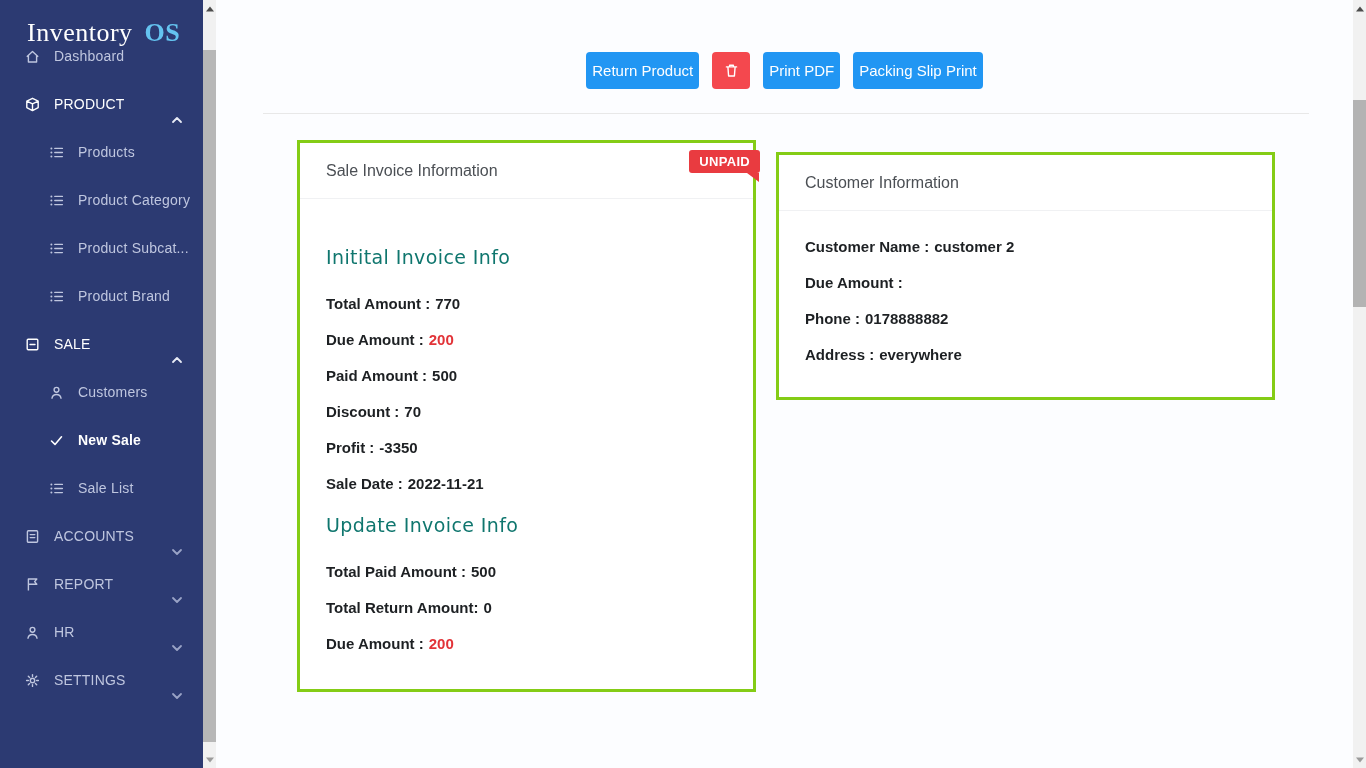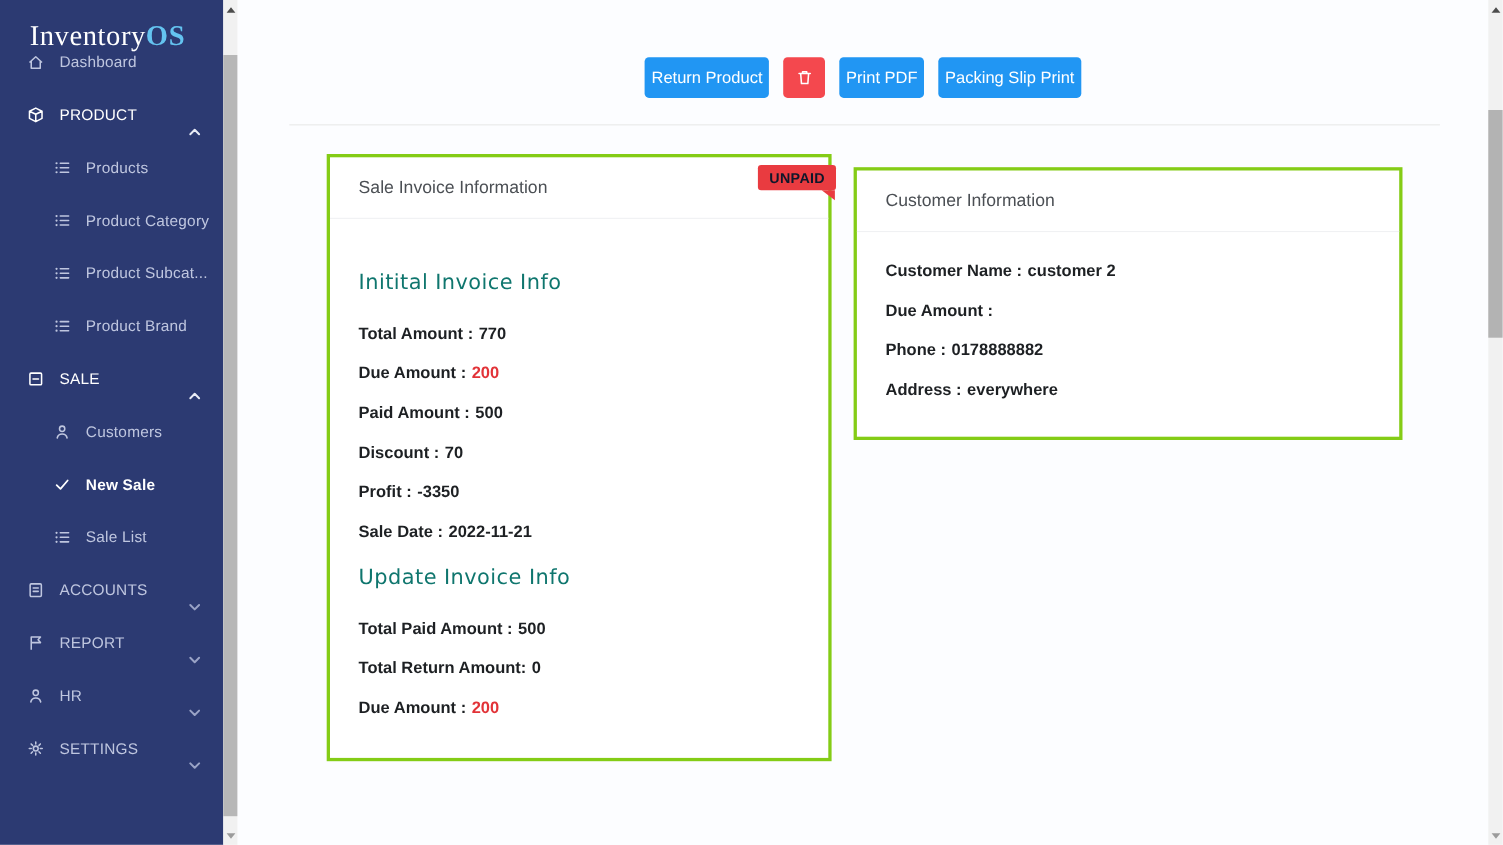--- a/index.html
+++ b/index.html
@@ -6,21 +6,21 @@
   html,body { width:1366px; height:768px; overflow:hidden;
     font-family:"Liberation Sans", sans-serif; background:#fbfcfe; }
 
   
   .sidebar { position:absolute; left:0; top:0; width:203px; height:768px;
     background:var(--sidebar-bg,#2c3a72); color:#c2c8e0; overflow:hidden; }
   .brand { height:48px; display:flex; align-items:flex-end; padding-left:27px;
     font-family:Liberation Serif, serif; font-size:26px; font-weight:500;
     letter-spacing:.5px; }
   .brand-main { color:#ffffff; }
-  .brand-accent { color:var(--brand-accent,#64c3f0); margin-left:0; font-weight:600; }
+  .brand-accent { color:var(--brand-accent,#64c3f0); margin-left:12px; font-weight:600; }
   .nav-item { height:48px; display:flex; align-items:flex-start; position:relative;
     cursor:pointer; font-size:14px; letter-spacing:.2px; color:#bfc6df; }
   .nav-item.lvl0 { padding-left:24px; }
   .nav-item.lvl1 { padding-left:48px; }
   .nav-item.expanded, .nav-item.active { color:#ffffff; }
   .nav-item.active .nav-label { font-weight:700; }
   .nav-icon { width:17px; height:17px; margin-right:13px; flex:0 0 17px; display:flex; }
   .ic { width:17px; height:17px; }
   .chev { position:absolute; right:18px; top:50%; margin-top:-8px; width:16px; height:16px;
     color:#9aa3c6; }
@@ -55,21 +55,21 @@
   .divider { margin:24px 44px 0 47px; border:none; border-top:1px solid #e8e8e8; }
 
   .card { position:absolute; background:#ffffff; border:3px solid #84cc16; }
   .card-invoice { left:81px; top:140px; width:459px; height:552px; }
   .card-customer { left:560px; top:152px; width:499px; height:248px; }
   .card-header { height:56px; border-bottom:1px solid #f0f1f3; display:flex; align-items:center;
     padding-left:26px; font-size:16px; color:#4b4f54; position:relative; }
   .card-body { padding:0 26px; }
 
   .badge { position:absolute; top:7px; right:-7px; background:var(--badge-red,#e93b40);
-    color:#0f172a; font-size:13px; font-weight:700; letter-spacing:.3px; line-height:23px;
+    color:#ffffff; font-size:13px; font-weight:700; letter-spacing:.3px; line-height:23px;
     height:23px; padding:0 10px; border-radius:3px; z-index:2; }
   .badge::after { content:""; position:absolute; right:1px; top:100%; width:0; height:0;
     border-top:9px solid var(--badge-red,#e93b40); border-left:12px solid transparent; }
 
   .section-heading { font-family:"DejaVu Sans", sans-serif; font-weight:400; font-size:19px;
     color:#0f766e; letter-spacing:.4px; line-height:26px;
     margin:45px 0 26px 0; }
   .section-heading.second { margin-top:4px; }
   .info-line { font-size:15px; font-weight:700; color:#1d2023; line-height:15px;
     margin-bottom:21px; }

